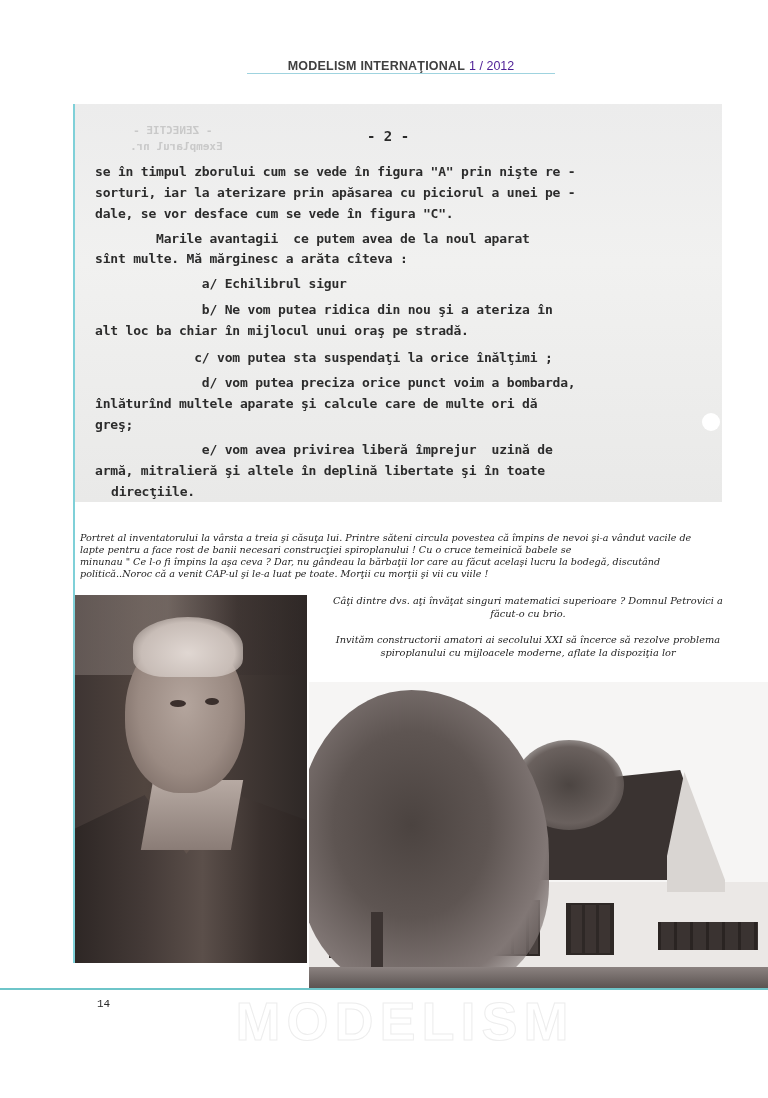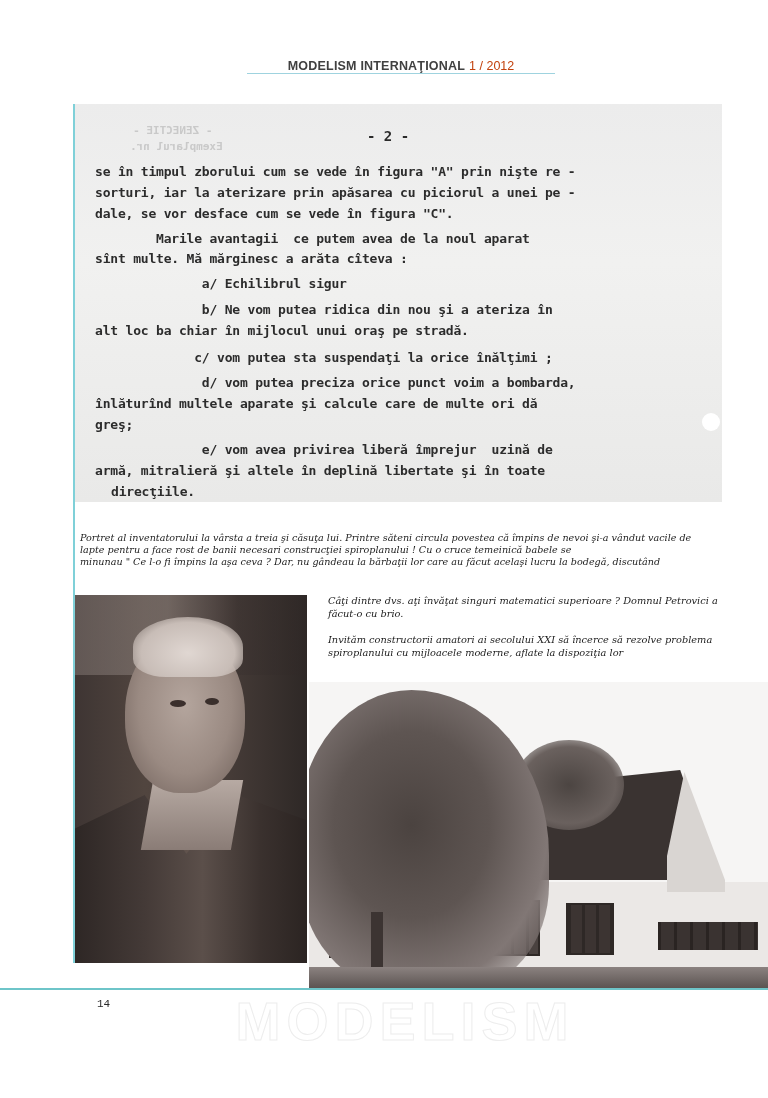--- a/index.html
+++ b/index.html
@@ -1,19 +1,19 @@
 <!DOCTYPE html>
 <html><head>
 <meta charset="utf-8">
 <style>
   html, body { margin:0; padding:0; }
   body { width:768px; height:1098px; background:#ffffff; position:relative; overflow:hidden; font-family:"Liberation Sans", sans-serif; }
   .header { position:absolute; left:247px; top:56px; width:308px; text-align:center; }
   .header-title { font-family:"Liberation Sans", sans-serif; font-weight:bold; font-size:12.5px; color:#404040; letter-spacing:0.2px; }
-  .header-issue { font-family:"Liberation Sans", sans-serif; font-size:12.5px; color:#c2410c; margin-left:4px; }
+  .header-issue { font-family:"Liberation Sans", sans-serif; font-size:12.5px; color:#4c1d95; margin-left:4px; }
   .header-rule { position:absolute; left:247px; top:73px; width:308px; height:1px; background:#9fd3df; }
   .left-rule { position:absolute; left:73px; top:104px; width:2px; height:859px; background:#7fd0d8; }
   .scan { position:absolute; left:75px; top:104px; width:647px; height:398px; background:linear-gradient(180deg,#ececec 0%,#f1f1f0 40%,#e9e9e8 100%); overflow:hidden; }
   .scan .ghost { position:absolute; font-family:"DejaVu Sans Mono", monospace; font-size:11px; color:#c9c9c9; font-weight:bold; transform:scaleX(-1); white-space:pre; }
   .scan .pg { position:absolute; left:292px; top:24px; font-family:"DejaVu Sans Mono", monospace; font-weight:bold; font-size:14px; color:#2a2a2a; }
   .scan .line { position:absolute; font-family:"DejaVu Sans Mono", monospace; font-weight:bold; font-size:13px; color:#2c2c2c; white-space:pre; letter-spacing:-0.2px; }
   .scan .hole { position:absolute; left:627px; top:309px; width:18px; height:18px; border-radius:50%; background:#ffffff; }
   .caption { position:absolute; left:80px; top:532px; width:660px; font-family:"DejaVu Serif", serif; font-style:italic; font-size:9.6px; line-height:12px; color:#1c1c1c; }
   .caption div { white-space:nowrap; }
   .portrait { position:absolute; left:75px; top:595px; width:232px; height:368px; overflow:hidden;
@@ -22,21 +22,21 @@
       radial-gradient(ellipse 60px 30px at 105px 50px, #d8cdc6 0%, rgba(200,190,185,0) 80%),
       radial-gradient(ellipse 90px 140px at 120px 300px, #6e5f58 0%, rgba(60,50,48,0) 80%),
       linear-gradient(90deg, #3e3533 0%, #51453f 30%, #4a3f3b 60%, #2e2826 100%); }
   .portrait .bg-top { position:absolute; left:0; top:0; width:232px; height:80px; background:linear-gradient(90deg,#7f7470 0%,#8c817c 40%,#3c3331 70%,#2f2826 100%); opacity:.55; }
   .portrait .face { position:absolute; left:50px; top:38px; width:120px; height:160px; border-radius:50% 50% 45% 45%; background:radial-gradient(ellipse at 50% 45%, #b4a59d 0%, #9a8a82 55%, #6d5e58 100%); }
   .portrait .hair { position:absolute; left:58px; top:22px; width:110px; height:60px; border-radius:50% 50% 30% 30%; background:radial-gradient(ellipse at 50% 60%, #e0d7d2 0%, #c8bdb7 60%, rgba(180,170,165,0) 100%); }
   .portrait .eye1 { position:absolute; left:95px; top:105px; width:16px; height:7px; border-radius:50%; background:#3a2f2c; }
   .portrait .eye2 { position:absolute; left:130px; top:103px; width:14px; height:7px; border-radius:50%; background:#3a2f2c; }
   .portrait .collar { position:absolute; left:72px; top:185px; width:90px; height:70px; background:linear-gradient(180deg,#b7aaa3,#8a7c76); transform:skewX(-10deg); }
   .portrait .jacket { position:absolute; left:0; top:200px; width:232px; height:168px; background:linear-gradient(90deg,#2e2725 0%,#443a37 30%,#5b4f4a 55%,#3a312e 80%,#2b2422 100%); clip-path:polygon(0 20%,30% 0,48% 35%,70% 0,100% 15%,100% 100%,0 100%); }
-  .right-text { position:absolute; left:328px; top:594px; width:400px; font-family:"DejaVu Serif", serif; font-style:italic; font-size:9.8px; line-height:13px; color:#1c1c1c; }
+  .right-text { position:absolute; left:328px; top:594px; width:400px; font-family:"DejaVu Serif", serif; font-style:italic; font-size:9.8px; line-height:13px; color:#1c1c1c;text-align:center; }
   .right-text p { margin:0 0 13px 0; }
   .house { position:absolute; left:309px; top:682px; width:459px; height:306px; overflow:hidden; background:#f4f2f0; }
   .house .sky { position:absolute; left:0; top:0; width:459px; height:306px; background:#f6f5f4; }
   .house .tree { position:absolute; left:-10px; top:8px; width:250px; height:300px; border-radius:45% 55% 35% 40%; background:radial-gradient(ellipse at 45% 45%, #4b4340 0%, #5e5552 40%, #817775 70%, rgba(160,150,148,0) 100%); }
   .house .tree2 { position:absolute; left:205px; top:58px; width:110px; height:90px; border-radius:50%; background:radial-gradient(ellipse, #4c4542 0%, #6a615e 60%, rgba(150,140,138,0) 100%); }
   .house .roof { position:absolute; left:160px; top:88px; width:240px; height:110px; background:#3a3331; clip-path:polygon(22% 15%,88% 0,100% 75%,100% 100%,0 100%,0 60%); }
   .house .gable { position:absolute; left:358px; top:90px; width:58px; height:120px; background:#d9d5d2; clip-path:polygon(30% 0,100% 90%,100% 100%,0 100%,0 70%); }
   .house .wall { position:absolute; left:0; top:200px; width:459px; height:100px; background:#ebe8e6; }
   .house .win1 { position:absolute; left:155px; top:218px; width:72px; height:52px; border:2px solid #2e2826; background:repeating-linear-gradient(90deg,#2e2826 0 3px,#4a4240 3px 15px); }
   .house .win2 { position:absolute; left:257px; top:221px; width:44px; height:48px; border:2px solid #2e2826; background:repeating-linear-gradient(90deg,#2e2826 0 3px,#3c3432 3px 14px); }
@@ -77,20 +77,21 @@
   <div class="line" style="left:20px;top:338px;">              e/ vom avea privirea liberă împrejur  uzină de</div>
   <div class="line" style="left:20px;top:359px;">armă, mitralieră şi altele în deplină libertate şi în toate</div>
   <div class="line" style="left:36px;top:380px;">direcţiile.</div>
   <div class="hole"></div>
 </div>
 
 <div class="caption">
   <div>Portret al inventatorului la vârsta a treia şi căsuţa lui. Printre săteni circula povestea că împins de nevoi şi-a vândut vacile de</div>
   <div>lapte pentru a face rost de banii necesari construcţiei spiroplanului ! Cu o cruce temeinică babele se</div>
   <div>minunau " Ce l-o fi împins la aşa ceva ? Dar, nu gândeau la bărbaţii lor care au făcut acelaşi lucru la bodegă, discutând</div>
+  <div>politică..Noroc că a venit CAP-ul şi le-a luat pe toate. Morţii cu morţii şi vii cu viile !</div>
 </div>
 
 <div class="portrait">
   <div class="bg-top"></div>
   <div class="jacket"></div>
   <div class="collar"></div>
   <div class="face"></div>
   <div class="hair"></div>
   <div class="eye1"></div>
   <div class="eye2"></div>

